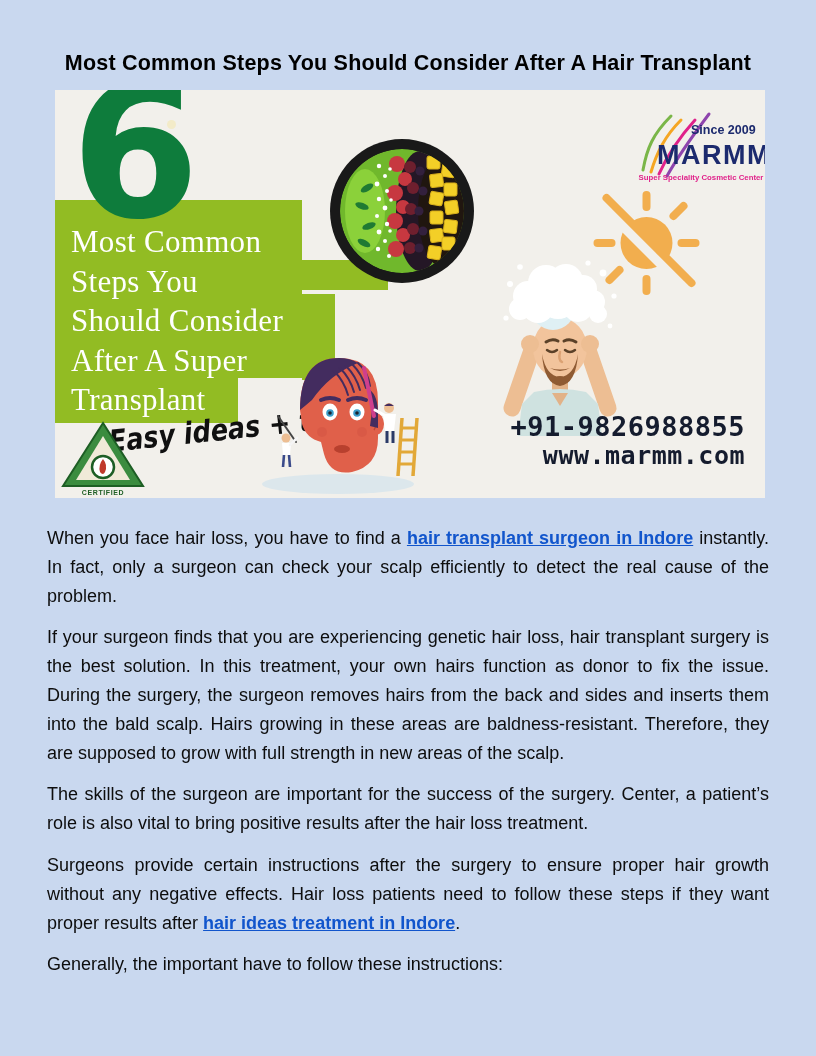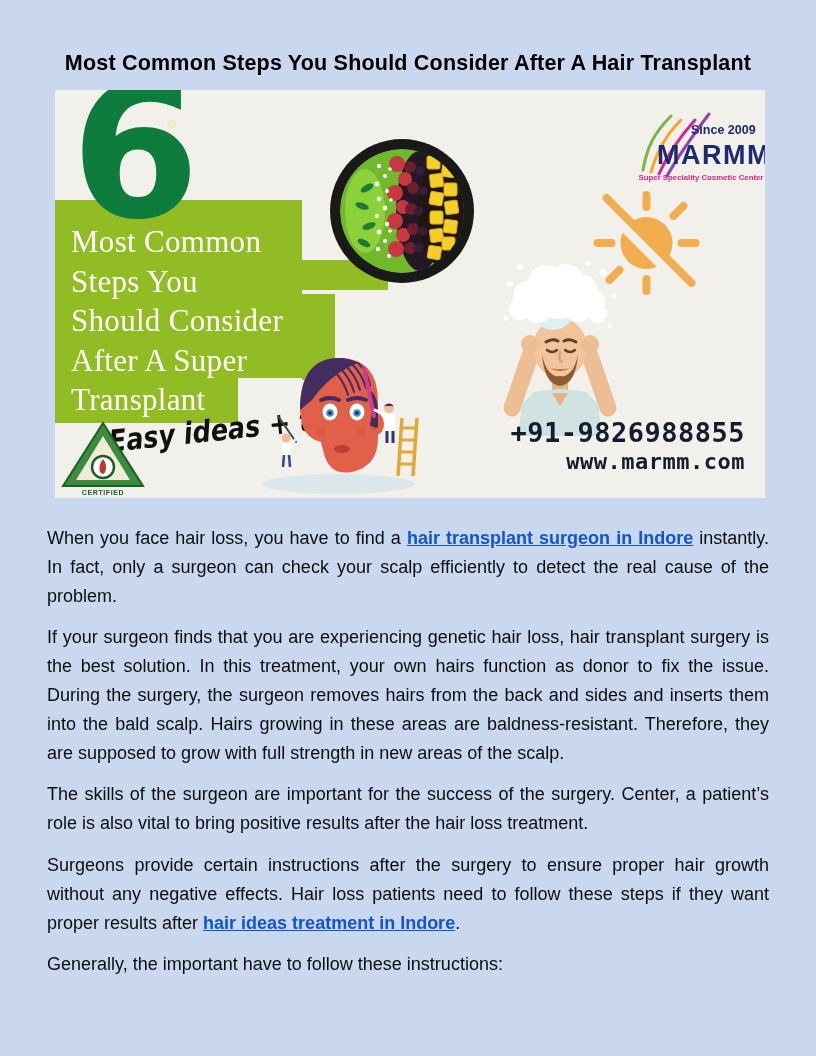--- a/index.html
+++ b/index.html
@@ -51,26 +51,26 @@
   }
 
   .badge-svg  { position:absolute; left:5px;   top:330px; }
   .fruit-svg  { position:absolute; left:272px; top:46px;  }
   .wash-svg   { position:absolute; left:443px; top:166px; }
   .nosun-svg  { position:absolute; left:534px; top:96px;  }
   .head-svg   { position:absolute; left:195px; top:260px; }
   .marmm-svg  { position:absolute; left:558px; top:10px;  overflow:visible; }
 
   .contact {
-    position:absolute; right:20px; bottom:22px; text-align:right;
+    position:absolute; right:20px; bottom:28px; text-align:right;
     font-family:"DejaVu Sans Mono", monospace; font-weight:bold;
     color:#151c2e; line-height:29px;
   }
   .contact .phone { font-size:27px; letter-spacing:0.5px; }
-  .contact .site  { font-size:22px; letter-spacing:0.5px; }
+  .contact .site  { font-size:25px; letter-spacing:0.5px; }
 
   
   .content { margin:26px 47px 0 47px; }
   .content p {
     margin:0 0 13px 0;
     font-size:18px; line-height:28.8px; color:#0d0d0d;
     text-align:justify;
   }
   .content p.last { text-align:left; }
   .doclink {

